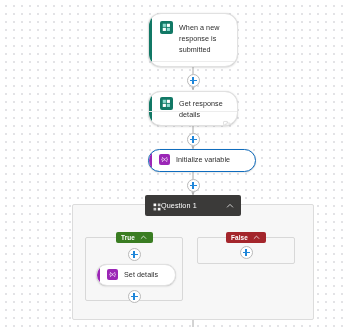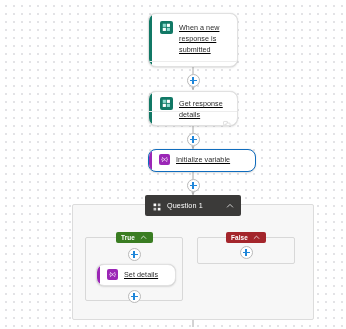--- a/index.html
+++ b/index.html
@@ -31,25 +31,24 @@
     left: 0; top: 0;
     width: 346px; height: 329px;
     pointer-events: none;
   }
 
   
   .card {
     position: absolute;
     background: #ffffff;
     border: 1px solid #e1e1e1;
-    border-radius: 8px;
+    border-radius: 13px;
     box-shadow: 0 0.6px 1.8px rgba(0,0,0,0.13), 0 0.1px 0.5px rgba(0,0,0,0.10);
     box-sizing: border-box;
     overflow: hidden;
-    text-decoration: underline;
   }
   .card .accent {
     position: absolute;
     left: 0; top: 0; bottom: 0;
     width: 3px;
   }
   .card-head {
     display: flex;
     align-items: flex-start;
     padding: 7px 8px 6px 11px;
@@ -117,21 +116,20 @@
     border: 1px solid #dcdcdc;
     border-radius: 2px;
     box-sizing: border-box;
   }
   #cond-header {
     position: absolute;
     background: #3b3a39;
     border-radius: 2px;
     display: flex;
     align-items: center;
-    gap: 6px;
     padding: 0 7px 0 8px;
     box-sizing: border-box;
     cursor: pointer;
   }
   #cond-header .cond-title {
     font-size: 7.2px;
     color: #ffffff;
     letter-spacing: 0.1px;
     flex: 1;
   }

